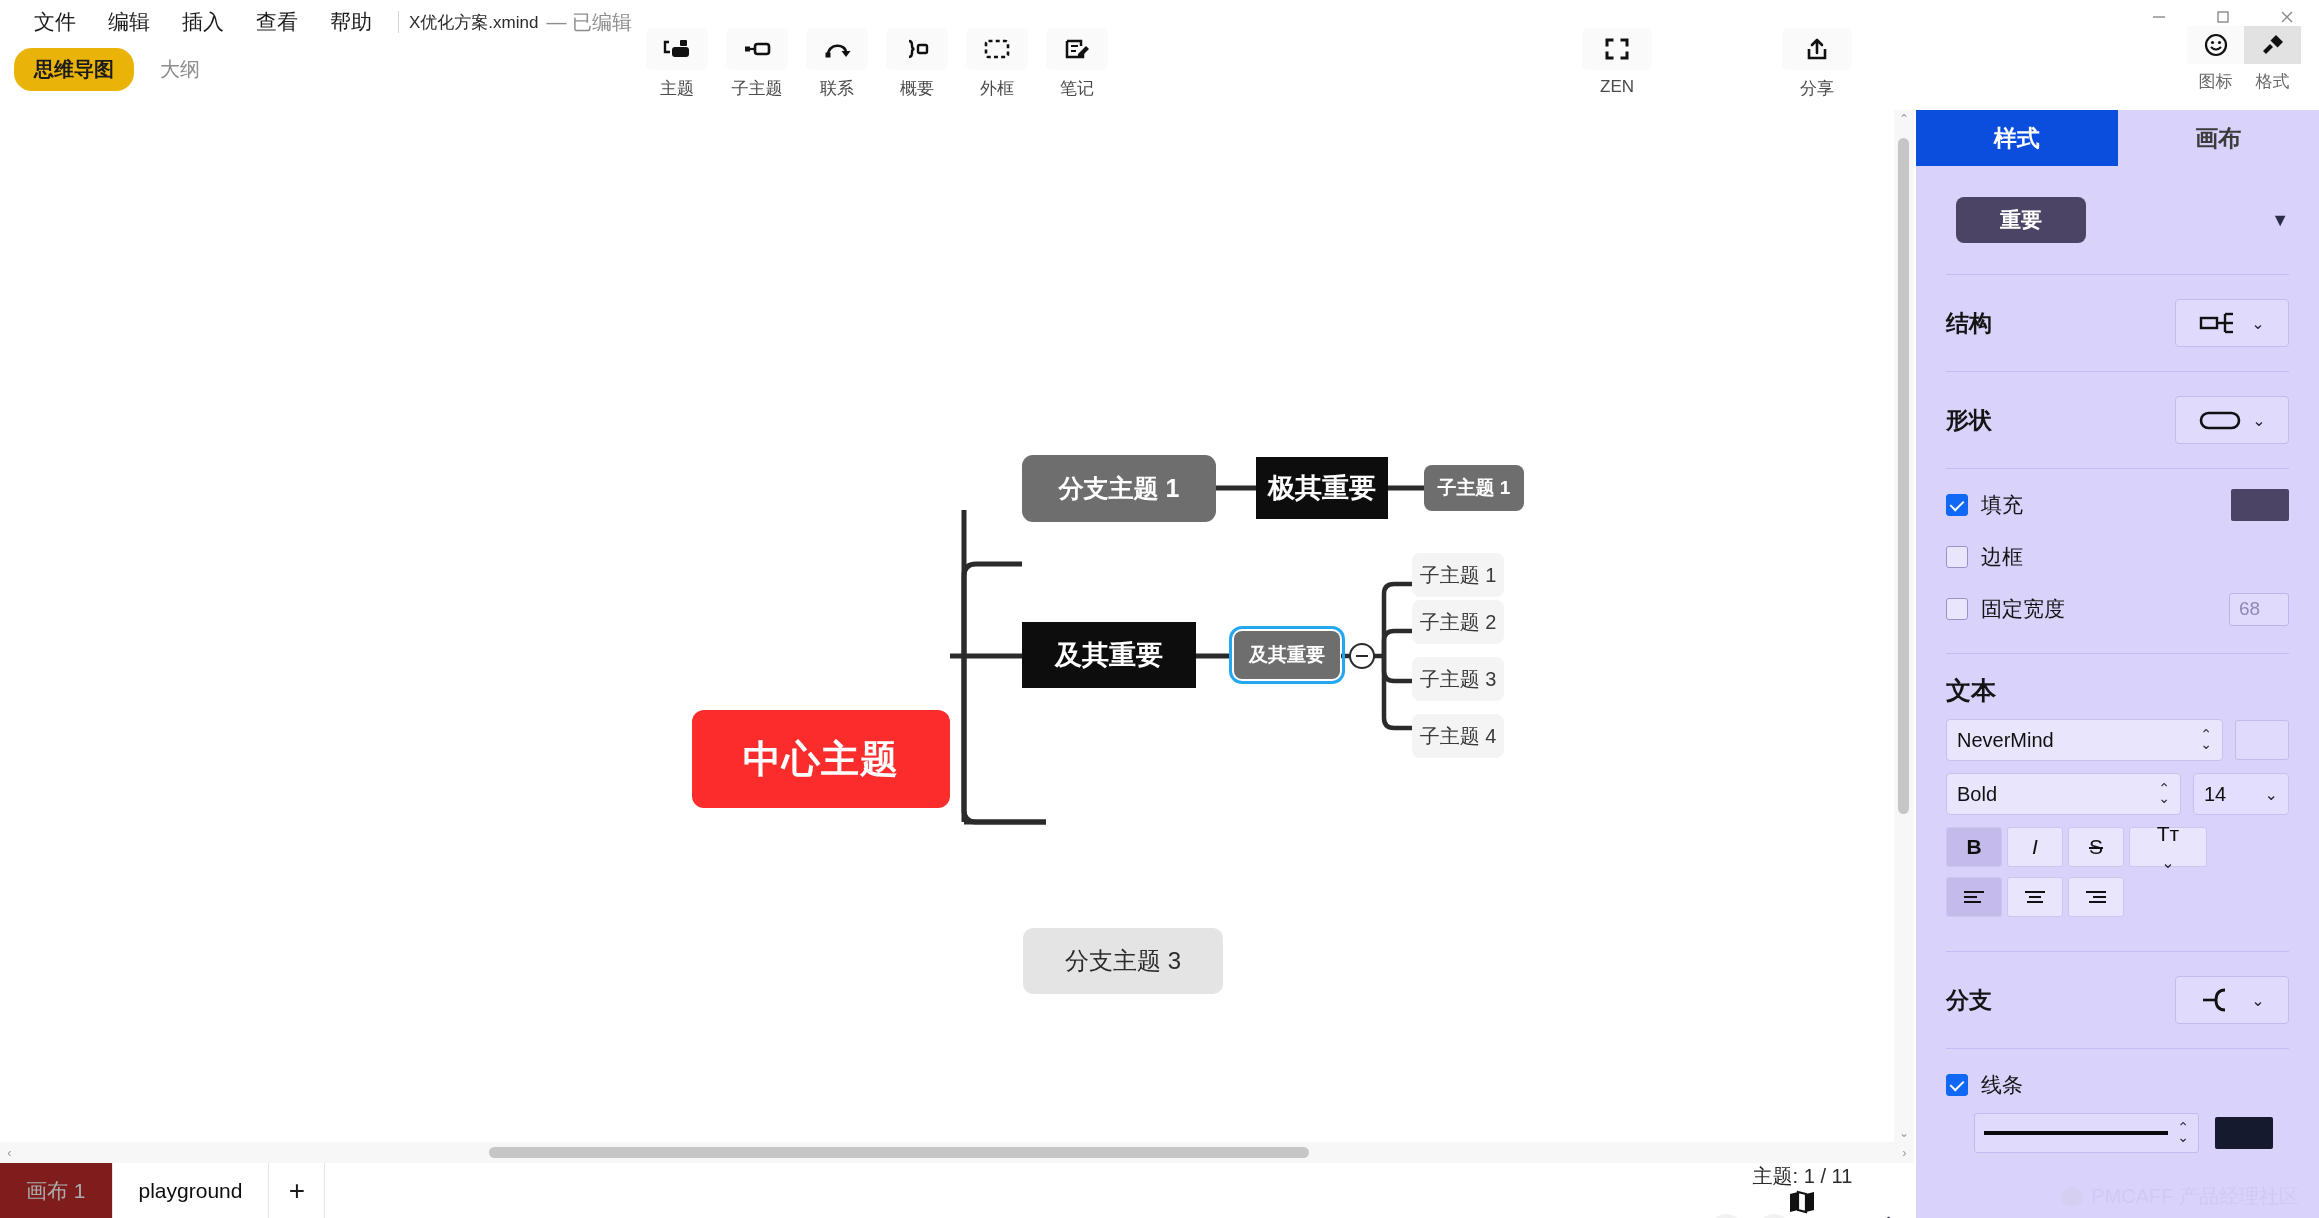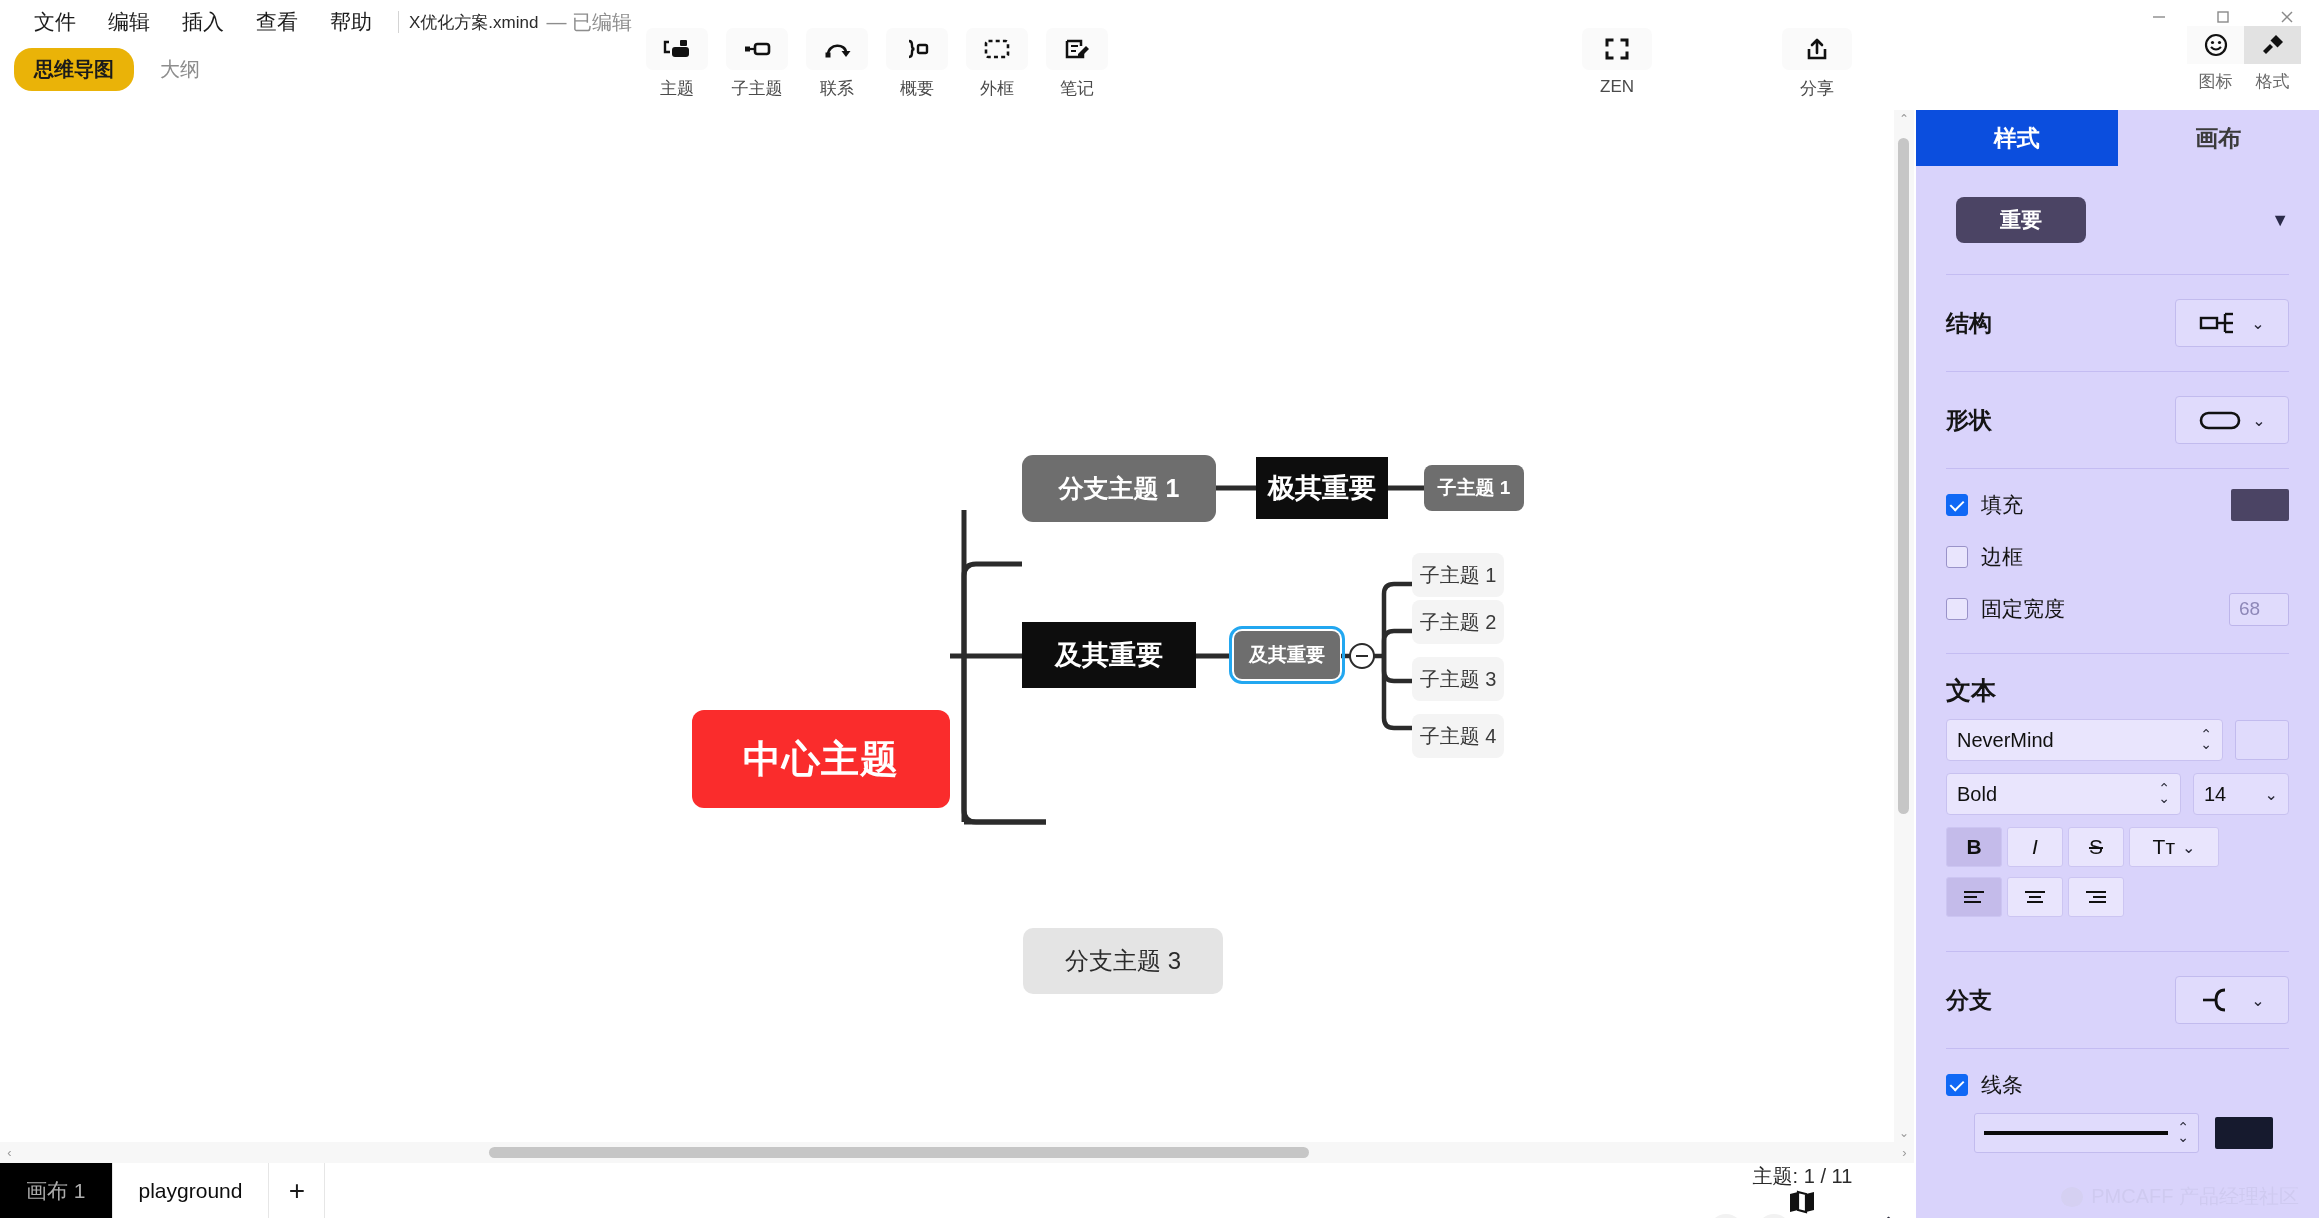--- a/index.html
+++ b/index.html
@@ -209,39 +209,39 @@
     width: 54px; height: 40px; background: #e0dbfc; border: 1px solid #c2bbee; border-radius: 3px;
   }
 
   .btnrow { display: flex; gap: 5px; }
   .sqbtn {
     width: 56px; height: 40px; background: #e9e5fd; border: 1px solid #ccc5f2;
     border-radius: 3px; display: flex; align-items: center; justify-content: center;
     font-size: 21px; color: #101010;
   }
   .sqbtn.active { background: #c4bbea; }
-  .sqbtn.wide { width: 90px; gap: 7px; }
+  .sqbtn.wide { width: 78px; gap: 7px; flex-direction: column; }
 
   .linewidth-box {
     width: 225px; height: 40px; background: #e0dbfc; border: 1px solid #c2bbee;
     border-radius: 3px; display: flex; align-items: center; padding: 0 9px; gap: 9px;
   }
   .linewidth-bar { flex: 1; height: 4px; background: #0a0a0a; }
 
   
   .bottombar {
     position: absolute; left: 0; top: 1163px; width: 1916px; height: 55px;
     background: #ffffff; display: flex; align-items: stretch;
   }
   .sheet-tab {
     display: flex; align-items: center; justify-content: center;
     padding: 0 26px; font-size: 21px; border-right: 1px solid #e6e6e6;
     white-space: nowrap; cursor: default;
   }
-  .sheet-tab.inactive { color: #adadad; background: #000000; }
+  .sheet-tab.inactive { color: #adadad; background: #7f1d1d; }
   .sheet-tab.active { color: #0d0d0d; font-weight: 500; background: #ffffff; }
   .sheet-add {
     width: 56px; display: flex; align-items: center; justify-content: center;
     font-size: 28px; color: #1b1b1b; border-right: 1px solid #e6e6e6;
   }
   .bottom-right {
     margin-left: auto; display: flex; align-items: center; height: 55px; flex-direction: column;
   }
   .bstat { font-size: 20px; color: #2b2b2b; padding: 0 22px; white-space: nowrap; }
   .bsep { width: 1px; height: 28px; background: #e3e3e3; }

